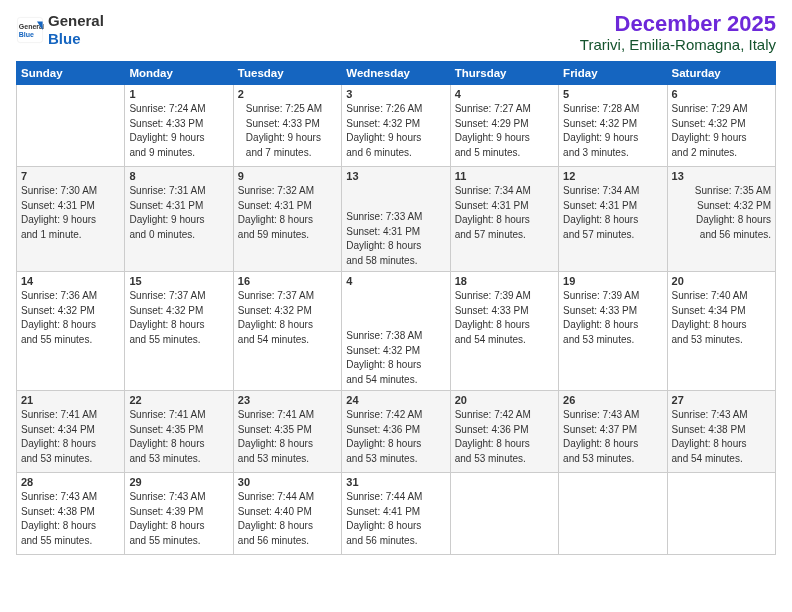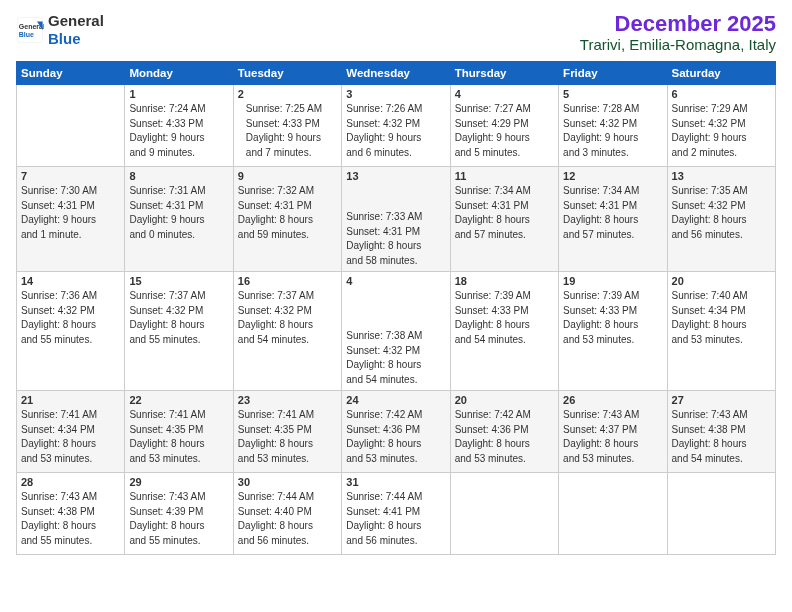--- a/index.html
+++ b/index.html
@@ -213,21 +213,21 @@
           </td>
           <td>
             <span class="day-number">12</span>
             <div class="day-info" style="white-space: pre-line;">Sunrise: 7:34 AM
 Sunset: 4:31 PM
 Daylight: 8 hours
 and 57 minutes.</div>
           </td>
           <td>
             <span class="day-number">13</span>
-            <div class="day-info" style="white-space: pre-line;">Sunrise: 7:35 AM
+            <div class="day-info" style="white-space: pre-line; text-align: right;">Sunrise: 7:35 AM
 Sunset: 4:32 PM
 Daylight: 8 hours
 and 56 minutes.</div>
           </td>
         </tr>
         <tr>
           <td>
             <span class="day-number">14</span>
             <div class="day-info" style="white-space: pre-line;">Sunrise: 7:36 AM
 Sunset: 4:32 PM

